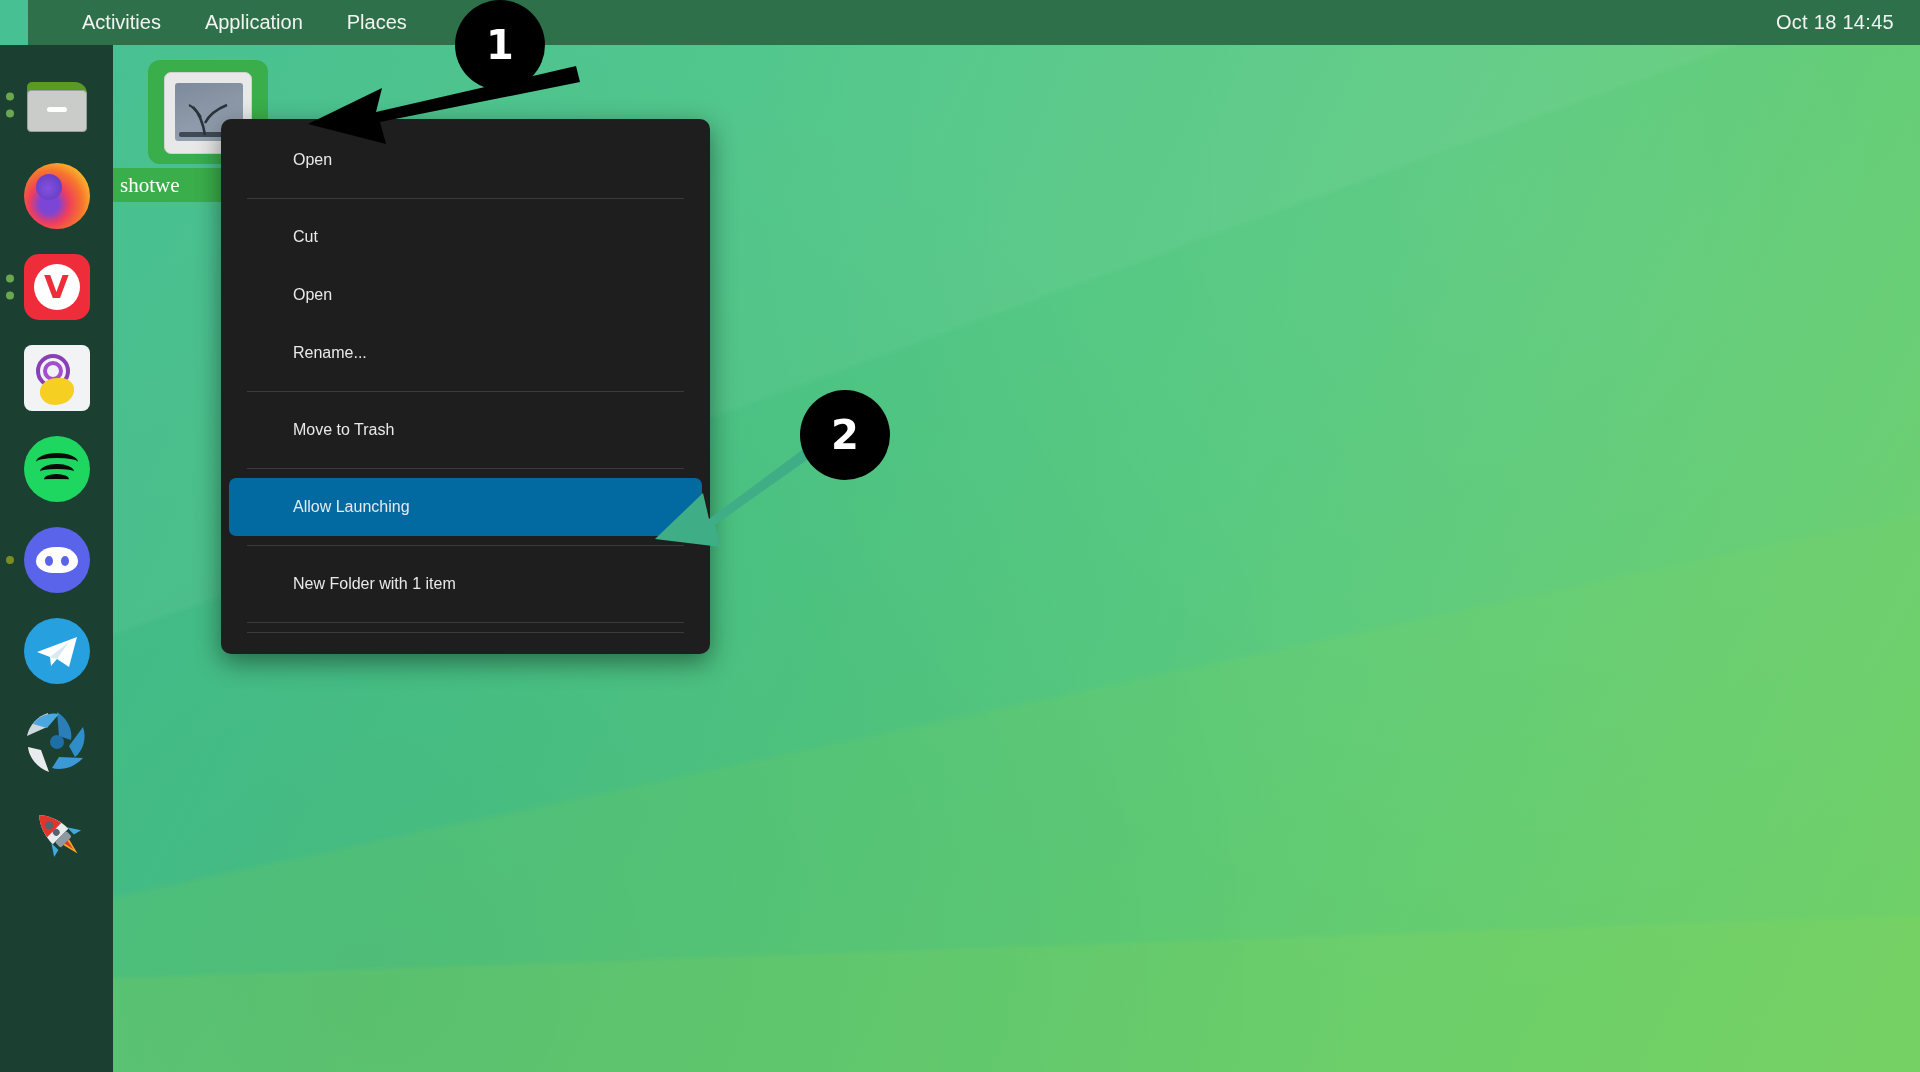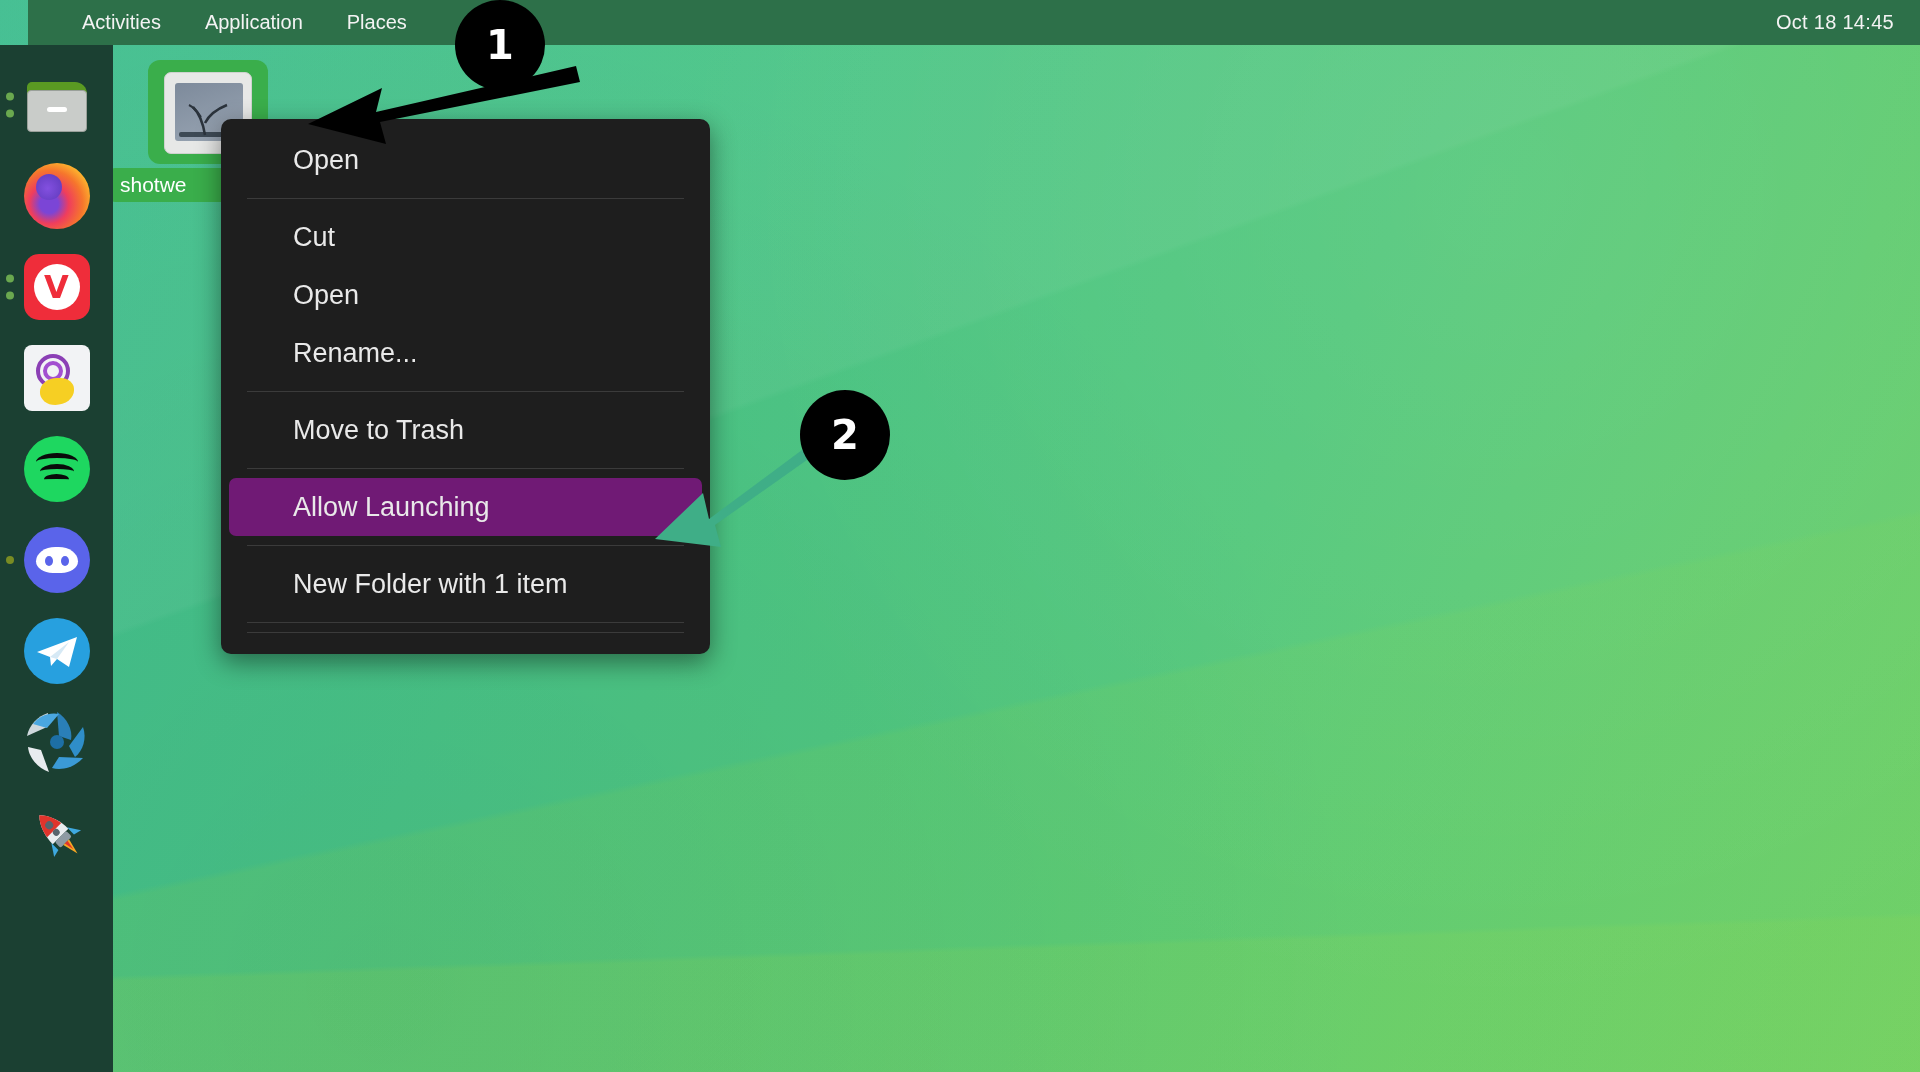--- a/index.html
+++ b/index.html
@@ -110,37 +110,37 @@
   #desk-icon .thumb{
     position:absolute; left:10px; top:10px; width:68px; height:58px;
     background:linear-gradient(160deg,#7d8a9b,#9aa6b4);
     border-radius:3px; overflow:hidden;
   }
   #desk-icon .thumb .ground{position:absolute;left:4px;bottom:4px;width:50px;height:5px;background:#3e4a55;border-radius:2px;}
   #desk-icon .lbl{
     position:absolute; left:-40px; top:108px; width:185px; height:34px;
     background:#3aae4b; border-radius:7px;
     color:#ffffff; font-size:21px; line-height:34px; padding-left:12px;
-    white-space:nowrap; overflow:hidden;
+    white-space:nowrap; overflow:hidden;font-family:Liberation Serif, serif;
   }
 
   
   #ctxmenu{
     position:absolute; left:221px; top:119px; width:489px;
     background:#1e1e1e; border-radius:10px;
     box-shadow:0 8px 26px rgba(0,0,0,0.45);
     padding:12px 0; z-index:50;
   }
   .mi{
     position:relative; height:58px; line-height:58px;
-    color:#e9e9e9; font-size:27px;
+    color:#e9e9e9; font-size:16px;
     padding:0 0 0 64px; margin:0 8px; border-radius:7px;
     white-space:nowrap; cursor:default;
   }
-  .mi.sel{ background:#701a75; }
+  .mi.sel{ background:#0369a1; }
   .msep{ height:1px; background:#3b3b3b; margin:9px 26px; }
 
   
   .badge{
     position:absolute; border-radius:50%; background:#000;
     color:#fff; display:flex; align-items:center; justify-content:center;
     font-size:40px; font-weight:bold; z-index:90;
     font-family:"DejaVu Sans",sans-serif;
   }
   #badge1{ left:455px; top:0px; width:90px; height:90px; }

